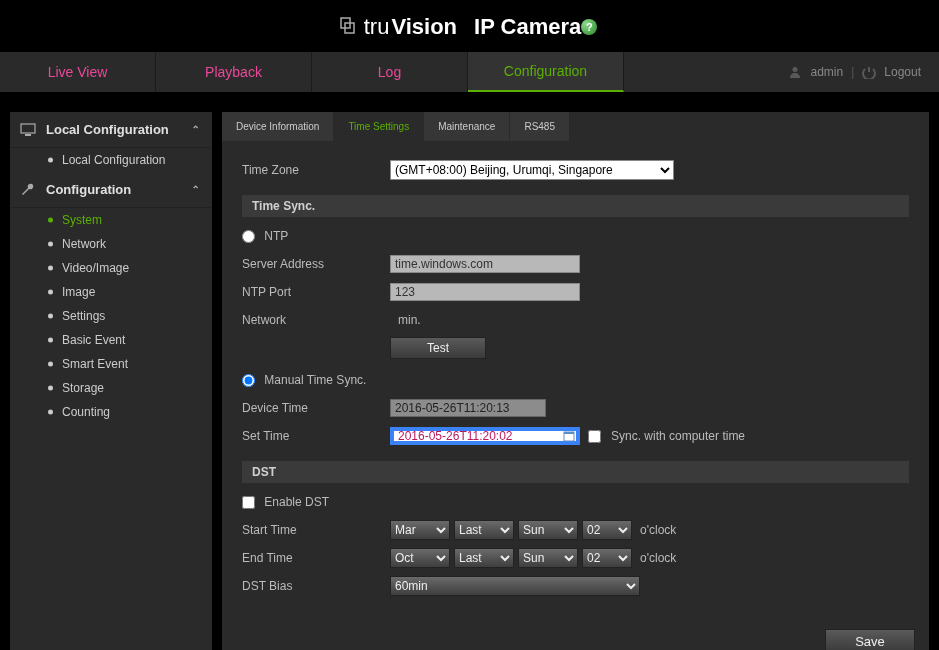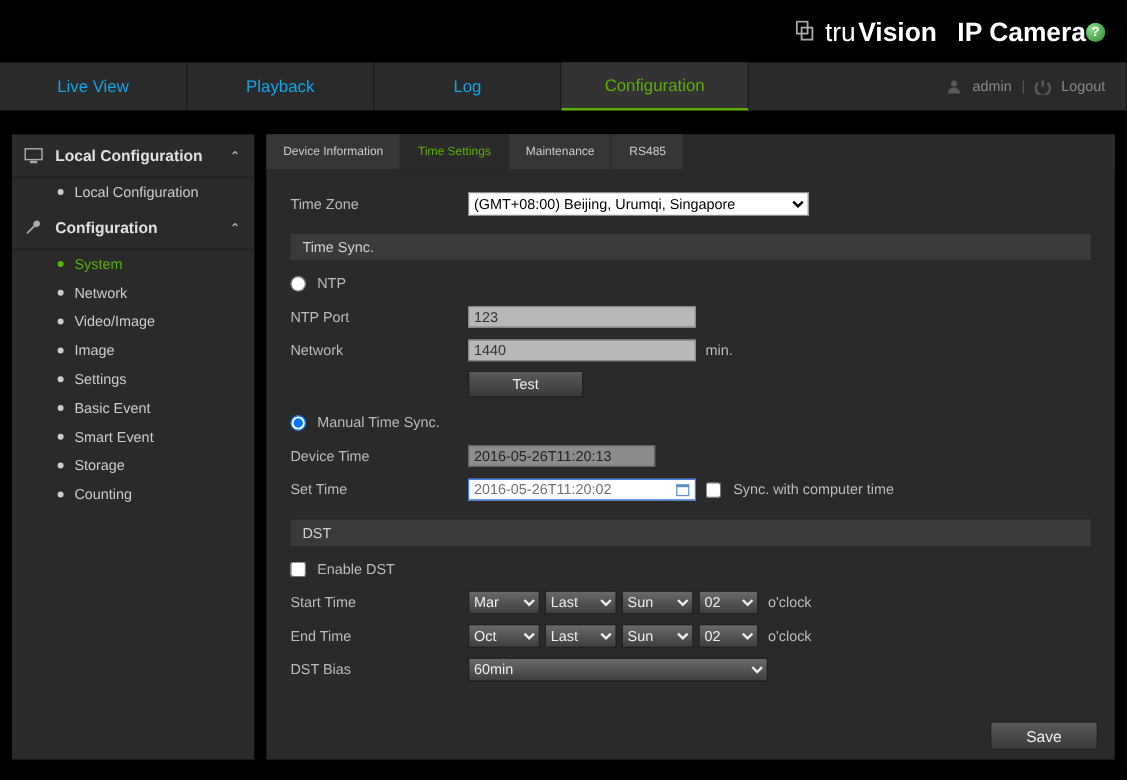--- a/index.html
+++ b/index.html
@@ -1,28 +1,28 @@
 <!DOCTYPE html>
 <html><head>
 <meta charset="utf-8">
 <style>
 * { box-sizing: border-box; margin: 0; padding: 0; font-family: Arial, sans-serif; }
 body { background: #000; width: 939px; height: 650px; overflow: hidden; }
 
-.header { display: flex; align-items: center; justify-content: flex-end; padding: 14px 18px 12px 16px; }
+.header { display: flex; align-items: center; justify-content: center; padding: 14px 18px 12px 16px; }
 .logo-area { display: flex; align-items: baseline; gap: 2px; }
 .logo-icon { width: 16px; height: 18px; position: relative; margin-right: 6px; align-self: center; margin-top: -2px; }
 .logo-icon svg { display: block; }
 .brand-tru { color: #fff; font-size: 22px; font-weight: 300; }
 .brand-vision { color: #fff; font-size: 22px; font-weight: 700; }
 .brand-rest { color: #fff; font-size: 22px; font-weight: 700; margin-left: 15px; }
 .help-icon { width: 16px; height: 16px; background: radial-gradient(circle at 30% 30%, #8cd98c, #2a8a2a); border-radius: 50%; color: #fff; font-size: 11px; font-weight: bold; display: flex; align-items: center; justify-content: center; cursor: pointer; }
 
 .nav-bar { display: flex; background: #2a2a2a; height: 40px; position: relative; }
-.nav-tab { width: 156px; display: flex; align-items: center; justify-content: center; color: #0ea5e9; font-size: 14px; border-right: 1px solid #1a1a1a; cursor: pointer; }
+.nav-tab { width: 156px; display: flex; align-items: center; justify-content: center; color: #ec4899; font-size: 14px; border-right: 1px solid #1a1a1a; cursor: pointer; }
 .nav-tab.active { background: #333; color: #5ab003; border-bottom: 2px solid #5ab003; }
 .nav-user-area { margin-left: auto; display: flex; align-items: center; color: #888; font-size: 12px; padding-right: 18px; gap: 8px; }
 .user-icon, .logout-icon { width: 14px; height: 14px; opacity: 0.5; }
 .user-divider { color: #555; }
 
 .body-area { display: flex; padding: 20px 10px; gap: 10px; }
 
 .sidebar { width: 202px; background: #2a2a2a; }
 .section-head { display: flex; align-items: center; padding: 10px 12px 10px 10px; color: #e0e0e0; font-size: 13px; font-weight: bold; border-bottom: 1px solid #222; cursor: pointer; }
 .section-head-icon { width: 18px; height: 14px; margin-right: 8px; opacity: 0.8; }
@@ -34,24 +34,24 @@
 
 .content { flex: 1; background: #2a2a2a; }
 .tab-strip { display: flex; background: #2a2a2a; }
 .inner-tab { padding: 9px 14px; color: #ccc; font-size: 10px; cursor: pointer; background: #363636; margin-right: 1px; }
 .inner-tab.active { color: #5ab003; background: #2a2a2a; }
 
 .form { padding: 18px 20px; color: #bbb; font-size: 12px; }
 .row { display: flex; align-items: center; margin-bottom: 6px; min-height: 22px; }
 .label { width: 148px; color: #bbb; }
 .sel-wide { width: 284px; height: 20px; font-size: 12px; background: #fff; border: 1px solid #888; }
-.section-bar { background: #3a3a3a; padding: 4px 10px; color: #d0d0d0; font-weight: normal; margin-top: 14px; margin-bottom: 8px; }
+.section-bar { background: #3a3a3a; padding: 4px 10px; color: #d0d0d0; font-weight: bold; margin-top: 14px; margin-bottom: 8px; }
 input[type=radio], input[type=checkbox] { margin-right: 6px; vertical-align: middle; }
 .disabled-input { width: 190px; height: 18px; font-size: 12px; background: #b8b8b8; border: 1px solid #888; padding: 1px 4px; color: #333; }
-.enabled-input { width: 190px; height: 18px; font-size: 12px; background: #fff; border: 1px solid #3b82f6; padding: 1px 4px; color: #737373; }
+.enabled-input { width: 190px; height: 18px; font-size: 12px; background: #fff; border: 4px solid #3b82f6; padding: 1px 4px; color: #be185d; }
 .readonly-input { width: 156px; height: 18px; font-size: 12px; background: #8c8c8c; border: 1px solid #666; padding: 1px 4px; color: #222; }
 .min-label { margin-left: 8px; }
 .test-btn { width: 96px; height: 22px; background: linear-gradient(#5a5a5a,#3a3a3a); color: #eee; border: 1px solid #222; cursor: pointer; font-size: 12px; margin-left: 148px; }
 .cal-icon { display: inline-flex; width: 14px; height: 14px; margin-left: -18px; align-items: center; justify-content: center; position: relative; }
 .sync-check { margin-left: 12px; display: flex; align-items: center; gap: 4px; }
 .sel-sm { width: 60px; height: 20px; font-size: 12px; background: linear-gradient(#6a6a6a,#3e3e3e); border: 1px solid #222; color: #eee; margin-right: 4px; }
 .sel-sm2 { width: 50px; }
 .sel-mid { width: 250px; height: 20px; font-size: 12px; background: linear-gradient(#6a6a6a,#3e3e3e); border: 1px solid #222; color: #eee; }
 .oclock { margin-left: 4px; }
 
@@ -154,26 +154,29 @@
 
       <div class="section-bar">Time Sync.</div>
 
       <div class="row">
         <label>
           <input type="radio" name="synctype" style="">
           <span>NTP</span>
         </label>
       </div>
       <div class="row">
+        <span class="label">Server Address</span>
+        <input class="disabled-input" value="time.windows.com" style="">
+      </div>
+      <div class="row">
         <span class="label">NTP Port</span>
         <input class="disabled-input" value="123" style="">
       </div>
       <div class="row">
         <span class="label">Network</span>
-        <input class="disabled-input" value="1440" style="">
         <span class="min-label">min.</span>
       </div>
       <div class="row">
         <button class="test-btn">Test</button>
       </div>
 
       <div class="row" style="margin-top:10px">
         <label>
           <input type="radio" name="synctype" checked="" style="">
           <span>Manual Time Sync.</span>

